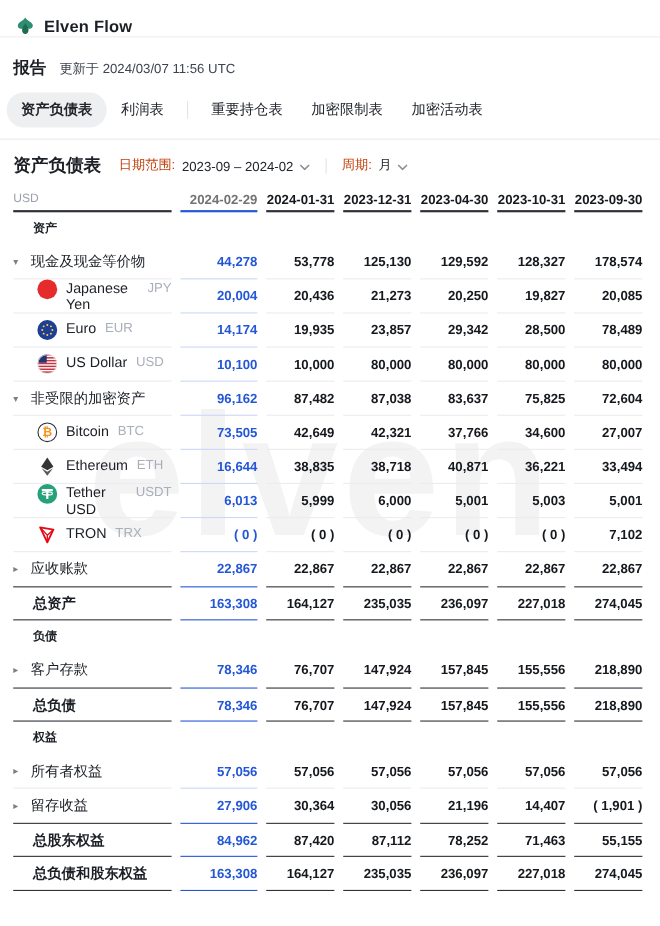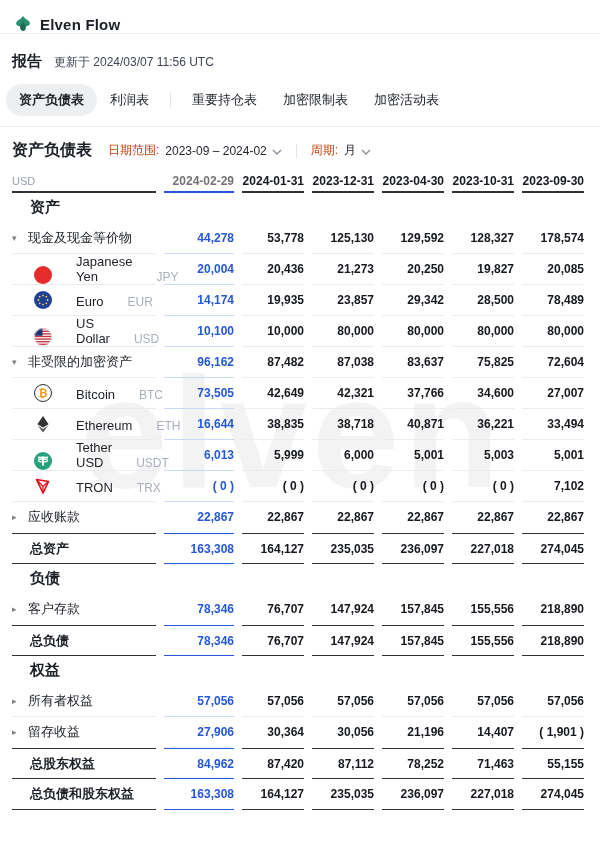--- a/index.html
+++ b/index.html
@@ -40,24 +40,24 @@
   .bluecol .h-date, .bluecol.cell { color:#2457d6; }
   .num { font-size:12px; font-weight:700; color:#15181d; white-space:nowrap; }
   .bluecol .num { color:#2457d6; }
   .cell.bluecol { border-bottom-color:#ccd8f5; }
   .cell.b-none { border-bottom-color:transparent; }
   .cell.b-dark { border-bottom:1.5px solid #2e3238; }
   .cell.b-bluedark { border-bottom:1.5px solid #2457d6; }
   .cell.t-dark { border-top:1.5px solid #2e3238; }
   .cell.t-blue { border-top:1.5px solid #2457d6; }
   .section .cell { border-bottom-color:transparent; min-height:30px; }
-  .sec-label { font-size:15px; font-weight:700; padding-left:18px; }
+  .sec-label { font-size:11px; font-weight:700; padding-left:18px; }
   .grp-label { display:flex; align-items:center; gap:7px; font-size:13px; }
   .arrow { font-size:9px; color:#7a8088; width:9px; cursor:pointer; }
-  .asset-label { display:flex; align-items:flex-end; gap:24px; padding-left:22px; font-size:13px; }
+  .asset-label { display:flex; align-items:flex-start; gap:8px; padding-left:22px; font-size:13px; }
   .asset-code { font-size:12px; color:#a9afb9; }
   .tot-label { font-size:13px; font-weight:700; padding-left:18px; }
   .coin { width:18px; height:18px; border-radius:50%; display:flex;
     align-items:center; justify-content:center; flex:0 0 18px; }
   .coin svg { display:block; }
   .btc-badge { width:18px; height:18px; border-radius:50%; border:1.5px solid #2b2f36;
     color:#f7931a; font-weight:700; font-size:11px; display:flex; align-items:center;
     justify-content:center; }
 </style>
 </head>

